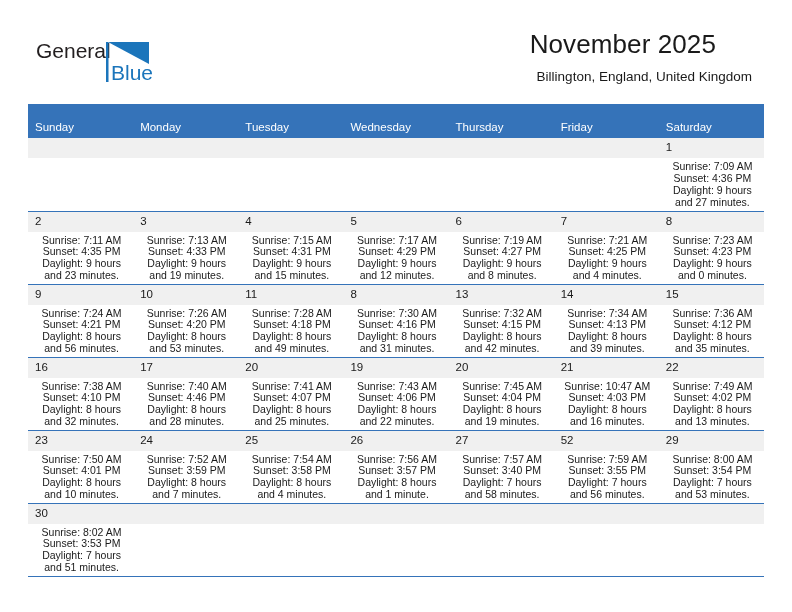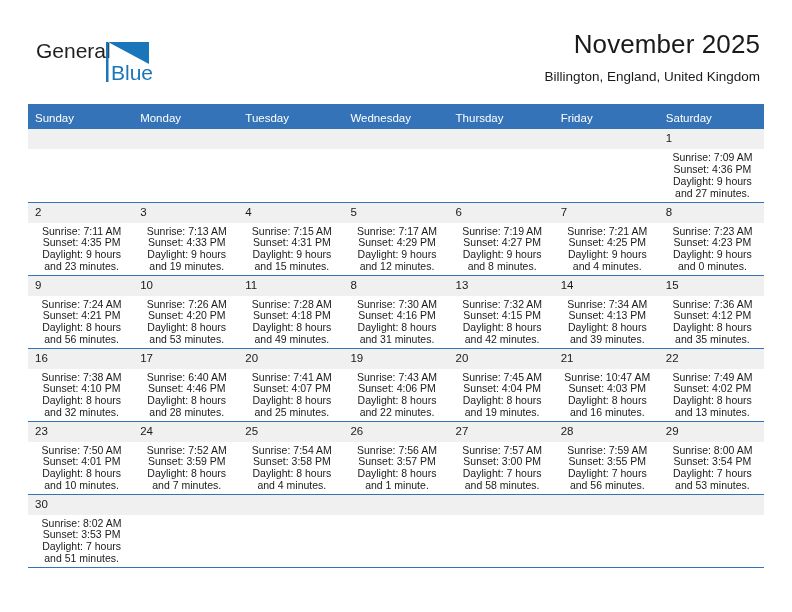--- a/index.html
+++ b/index.html
@@ -33,23 +33,23 @@
     position: absolute;
     left: 8px;
     top: 8px;
     width: 180px;
     height: 54px;
   }
   .brand-svg { display: block; }
 
   .title-block {
     position: absolute;
-    right: 4px;
+    right: 12px;
     top: 0;
-    text-align: right;
+    text-align: center;
   }
   .cal-title {
     font-size: 26px;
     font-weight: 400;
     color: #1a1a1a;
     letter-spacing: 0.1px;
     line-height: 32px;
     white-space: nowrap;
   }
   .cal-subtitle {
@@ -72,21 +72,21 @@
     table-layout: fixed;
   }
   .calendar col { width: 105.14px; }
 
   .calendar thead th {
     background: #3573b9;
     color: #ffffff;
     font-size: 11.5px;
     font-weight: 400;
     text-align: left;
-    padding: 8px 0 5px 7px;
+    padding: 17px 0 5px 7px;
     height: 19px;
     border: none;
     box-sizing: border-box;
   }
 
   .calendar tbody td {
     vertical-align: top;
     padding: 0;
     height: 73px;
     border-top: 1px solid #3573b9;
@@ -327,21 +327,21 @@
             <div class="info">
               <div>Sunrise: 7:38 AM</div>
               <div>Sunset: 4:10 PM</div>
               <div>Daylight: 8 hours</div>
               <div>and 32 minutes.</div>
             </div>
           </td>
           <td>
             <span class="daynum">17</span>
             <div class="info">
-              <div>Sunrise: 6:40 AM</div>
+              <div>Sunrise: 7:40 AM</div>
               <div>Sunset: 4:46 PM</div>
               <div>Daylight: 8 hours</div>
               <div>and 28 minutes.</div>
             </div>
           </td>
           <td>
             <span class="daynum">20</span>
             <div class="info">
               <div>Sunrise: 7:41 AM</div>
               <div>Sunset: 4:07 PM</div>
@@ -420,27 +420,27 @@
               <div>Sunrise: 7:56 AM</div>
               <div>Sunset: 3:57 PM</div>
               <div>Daylight: 8 hours</div>
               <div>and 1 minute.</div>
             </div>
           </td>
           <td>
             <span class="daynum">27</span>
             <div class="info">
               <div>Sunrise: 7:57 AM</div>
-              <div>Sunset: 3:00 PM</div>
+              <div>Sunset: 3:40 PM</div>
               <div>Daylight: 7 hours</div>
               <div>and 58 minutes.</div>
             </div>
           </td>
           <td>
-            <span class="daynum">28</span>
+            <span class="daynum">52</span>
             <div class="info">
               <div>Sunrise: 7:59 AM</div>
               <div>Sunset: 3:55 PM</div>
               <div>Daylight: 7 hours</div>
               <div>and 56 minutes.</div>
             </div>
           </td>
           <td>
             <span class="daynum">29</span>
             <div class="info">

